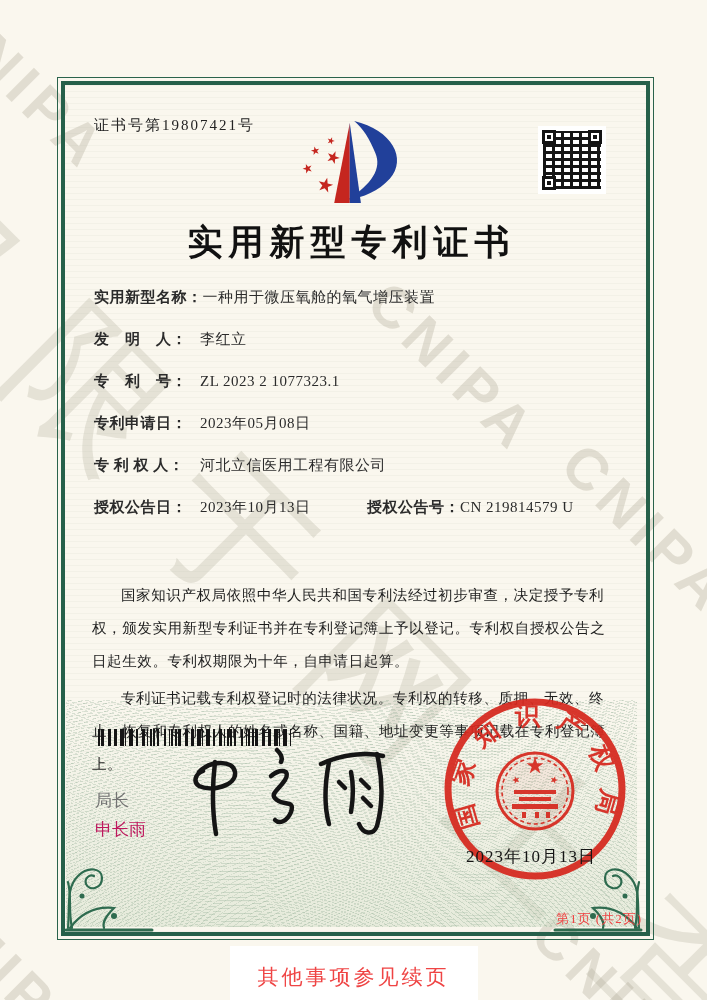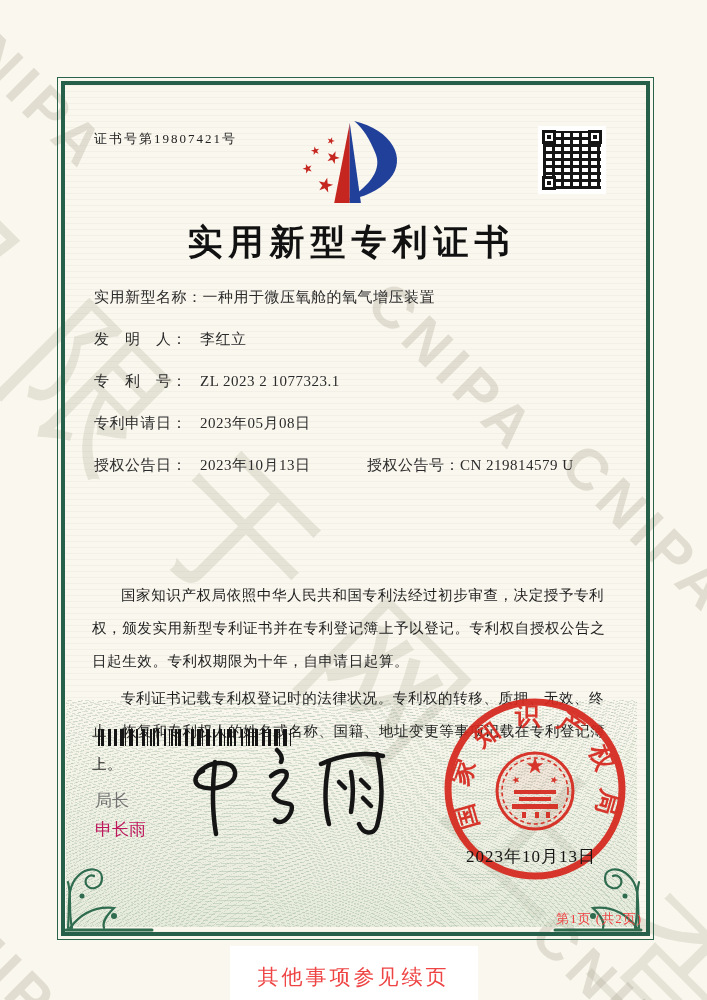--- a/index.html
+++ b/index.html
@@ -21,38 +21,38 @@
          background:repeating-linear-gradient(0deg,rgba(160,170,150,.08) 0 1px,transparent 1px 6px);}
   .band{position:absolute;left:66px;top:700px;width:571px;height:227px;z-index:2;
         background:
           repeating-radial-gradient(140% 420px at 30% 130%,rgba(120,155,128,.26) 0 1px,transparent 1px 5px),
           repeating-radial-gradient(140% 420px at 72% 138%,rgba(120,155,128,.20) 0 1px,transparent 1px 6px),
           linear-gradient(rgba(216,226,206,0),rgba(214,225,204,.55));}
   .flourish{position:absolute;z-index:3;}
   .flourish.right{transform:scaleX(-1);}
 
   
-  .cert-no{position:absolute;left:94px;top:116px;z-index:3;font-size:13px;letter-spacing:2px;color:#222;margin-top:14px;}
+  .cert-no{position:absolute;left:94px;top:116px;z-index:3;font-size:15px;letter-spacing:2px;color:#222;}
   .logo{position:absolute;left:296px;top:112px;z-index:3;}
   .qr{position:absolute;left:538px;top:126px;width:64px;height:64px;z-index:3;background:#fff;padding:2px;}
   .qr-noise{position:absolute;left:5px;top:5px;width:58px;height:58px;
         background:
           repeating-linear-gradient(90deg,#161616 0 3px,transparent 3px 9px),
           repeating-linear-gradient(0deg,#161616 0 3px,#fff 3px 7px);}
   .qr-finder{position:absolute;width:14px;height:14px;border:3px solid #141414;background:#fff;box-sizing:border-box;}
   .qr-finder::after{content:"";position:absolute;left:2px;top:2px;width:4px;height:4px;background:#141414;}
   .qr-f-tl{left:4px;top:4px;} .qr-f-tr{right:4px;top:4px;} .qr-f-bl{left:4px;bottom:4px;}
 
   .title{position:absolute;left:61px;top:219px;width:581px;z-index:3;text-align:center;
          font-size:35px;font-weight:bold;letter-spacing:6px;color:#111;}
 
   
   .fields{position:absolute;left:94px;top:288px;width:530px;z-index:3;font-size:15px;color:#2b2b2b;}
   .frow{position:relative;margin-bottom:26px;height:16px;white-space:nowrap;}
-  .flabel{display:inline-block;min-width:106px;letter-spacing:.5px;}
+  .flabel{display:inline-block;min-width:106px;letter-spacing:.5px;font-weight:bold;}
   .fvalue{letter-spacing:.5px;}
   .fgroup2{position:absolute;left:273px;top:0;}
 
   
   .paras{position:absolute;left:92px;top:579px;width:528px;z-index:3;font-size:14.5px;
          line-height:33px;letter-spacing:.6px;color:#1d1d1d;}
   .paras p{margin:0 0 4px 0;text-indent:2em;}
 
   
   .barcode{position:absolute;left:98px;top:729px;width:193px;height:17px;z-index:3;
@@ -140,20 +140,23 @@
       <span class="flabel">实用新型名称：</span><span class="fvalue">一种用于微压氧舱的氧气增压装置</span>
     </div>
     <div class="frow">
       <span class="flabel">发　明　人：</span><span class="fvalue">李红立</span>
     </div>
     <div class="frow">
       <span class="flabel">专　利　号：</span><span class="fvalue">ZL 2023 2 1077323.1</span>
     </div>
     <div class="frow">
       <span class="flabel">专利申请日：</span><span class="fvalue">2023年05月08日</span>
+    </div>
+    <div class="frow">
+      <span class="flabel">专 利 权 人：</span><span class="fvalue">河北立信医用工程有限公司</span>
     </div>
     <div class="frow">
       <span class="flabel">授权公告日：</span><span class="fvalue">2023年10月13日</span>
       <span class="fgroup2">
         <span class="flabel" style="min-width:0">授权公告号：</span><span class="fvalue">CN 219814579 U</span>
       </span>
     </div>
   </div>
 
   <div class="paras">

